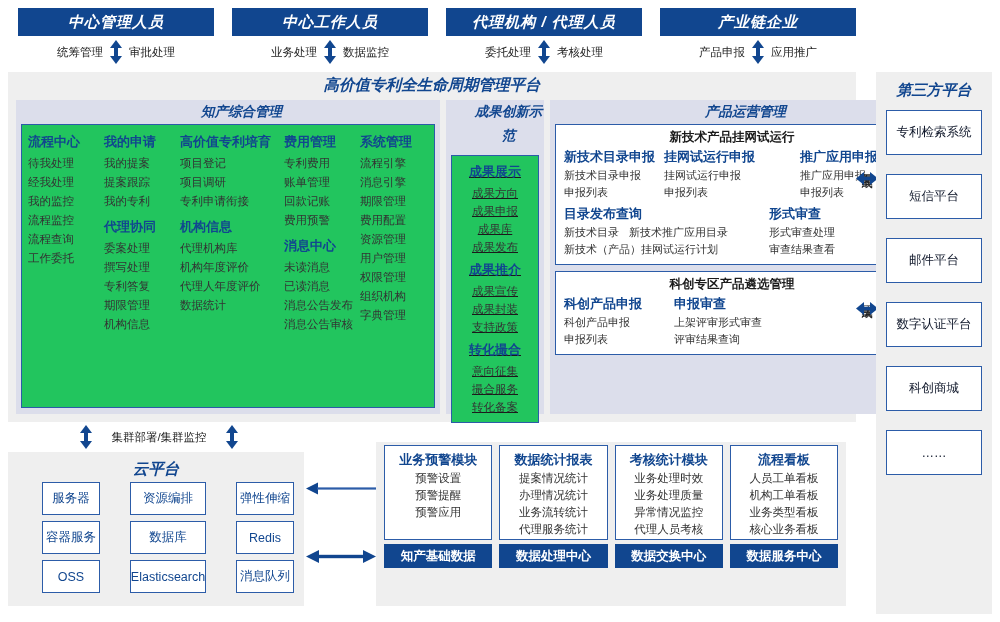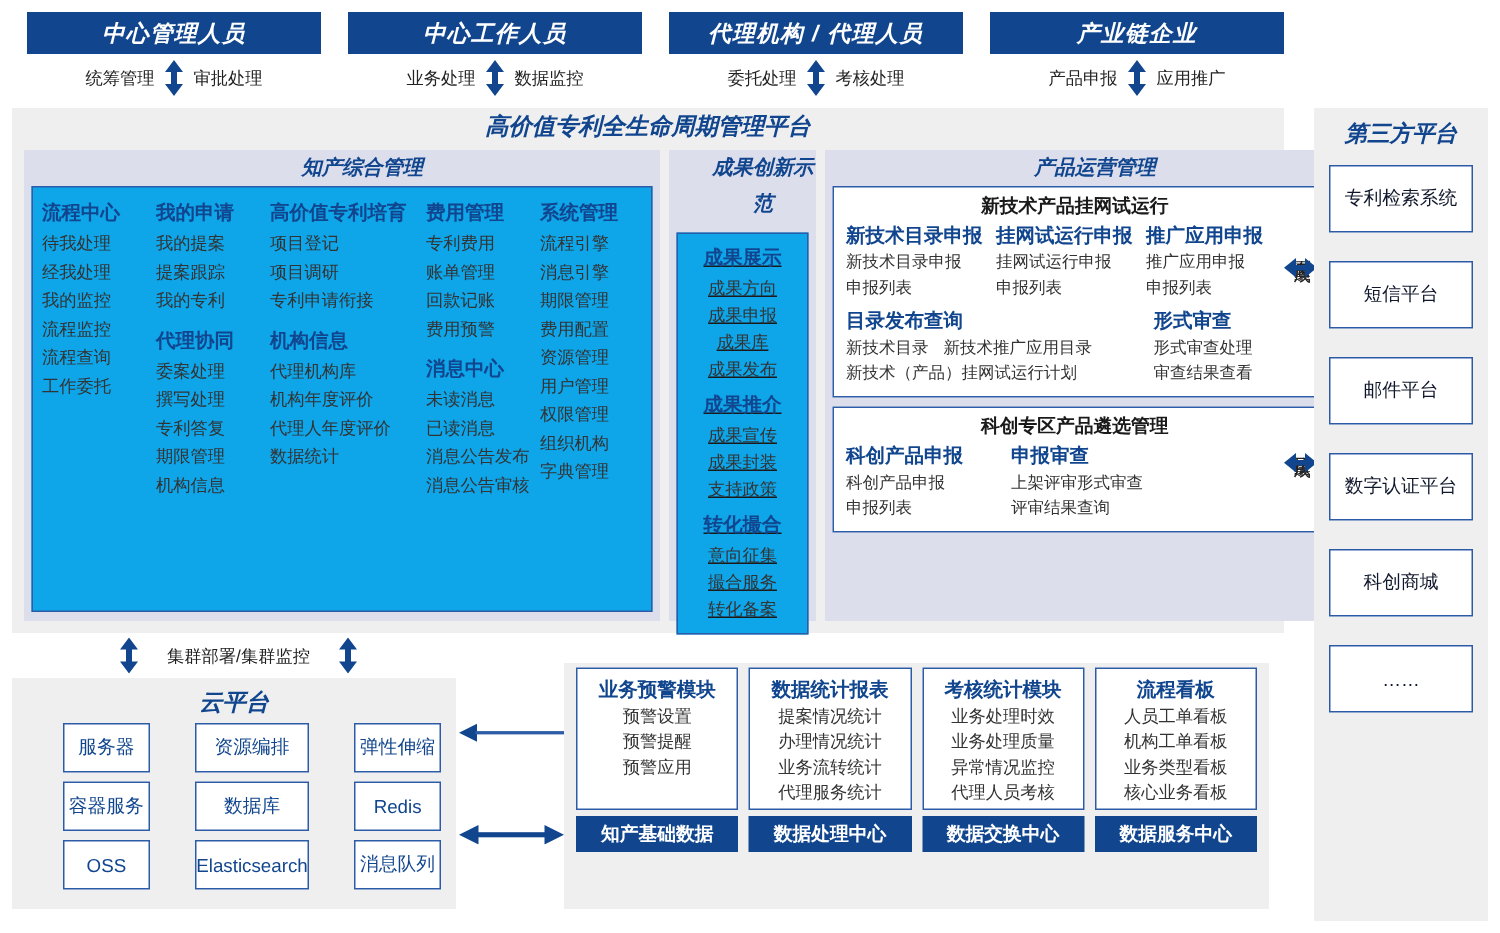--- a/index.html
+++ b/index.html
@@ -41,21 +41,21 @@
   .bands{
     position:absolute; left:8px; top:28px; right:8px; bottom:8px;
     display:flex; gap:6px;
   }
   .band{ background:#dcdeeb; display:flex; flex-direction:column; padding:0; }
   .band-head{
     height:24px; line-height:24px; text-align:center;
     font-size:13.5px; font-weight:bold; font-style:italic; color:#11468f;padding-left:27px;
   }
   .band-body{
-    flex:1; margin:0 5px 6px 5px; background:#0ea5e9;
+    flex:1; margin:0 5px 6px 5px; background:#22c55e;
     border:1.5px solid #2c5ca8;
   }
   .band-1{ flex:0 0 412px; }
   .band-2{ flex:0 0 98px;gap:31px; }
   .band-3{ flex:1; }
 
   
   .cols{ display:flex; padding:8px 6px 4px 6px; }
   .col{ display:flex; flex-direction:column; }
   .grp{
@@ -85,21 +85,21 @@
      display:flex; flex-direction:column; gap:6px; }
   .subbox{ border:1.5px solid #2c5ca8; background:#fff; padding:4px 8px 6px 8px; }
   .subbox-title{
     text-align:center; font-size:12.5px; font-weight:bold; color:#1a1a1a;
     margin-bottom:3px;
   }
   .sb-cols{ display:flex; }
   .sb-col{ display:flex; flex-direction:column; }
   .sb-head{ font-size:13px; font-weight:bold; color:#11468f; line-height:16px; margin-bottom:2px; }
   .sb-itm{ font-size:11px; color:#333; line-height:17px; white-space:nowrap; }
-  .w1{ width:100px; } .w2{ width:100px; } .w3{ width:100px; }
+  .w1{ width:100px; } .w2{ width:100px; } .w3{ width:100px;margin-left:36px; }
   .sb-row2{ display:flex; margin-top:5px; }
   .sb-left{ width:205px; } .sb-right{ width:100px; }
   .inline-pair{ display:flex; gap:10px; }
 
   .subbox2 .sb-col.a{ width:110px; }
   .subbox2 .sb-col.b{ width:160px; }
 
   
   .integration{
     position:absolute; left:856px; top:110px; width:22px; height:260px;

